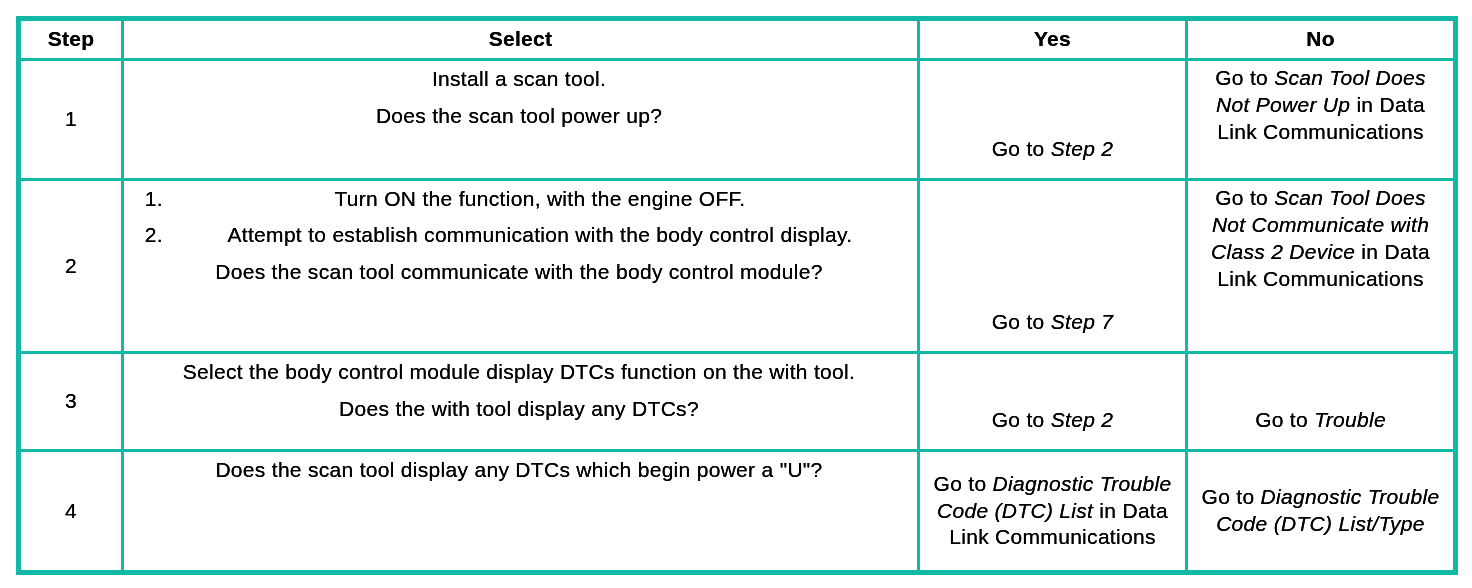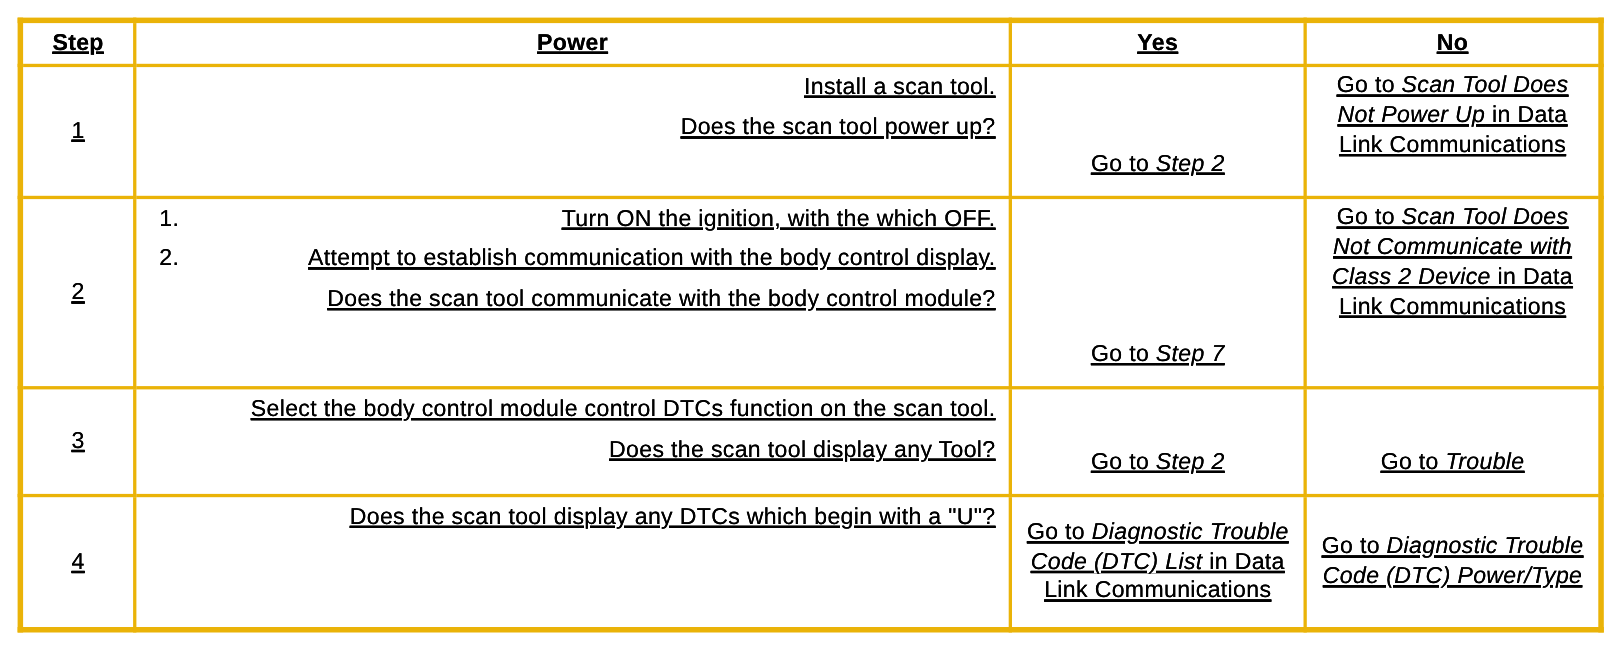--- a/index.html
+++ b/index.html
@@ -26,22 +26,21 @@
     position: absolute;
     left: 16px;
     top: 16px;
     width: 1437px;
     height: 554px;
     border-collapse: collapse;
     table-layout: fixed;
     background: #ffffff;
   }
   table.diag, table.diag td, table.diag th {
-    border: 3px solid #eab308;
-    text-decoration: underline;
+    border: 3px solid #14b8a6;
   }
   table.diag {
     border-width: 5px;
   }
   th, td {
     font-size: 21px;
     line-height: 1.28;
     letter-spacing: 0.3px;
     text-shadow: 0 0 0.6px #000;
     padding: 4px 8px;
@@ -51,21 +50,21 @@
     font-weight: bold;
     text-align: center;
     vertical-align: middle;
     padding: 4px 6px;
   }
   td.step-cell {
     text-align: center;
     vertical-align: middle;
   }
   td.action-cell {
-    text-align: right;
+    text-align: center;
     vertical-align: top;
     padding: 5px 12px 5px 9px;
   }
   td.result-cell {
     text-align: center;
   }
   .vt { vertical-align: top; }
   .vb { vertical-align: bottom; padding-bottom: 15px; }
   .vm { vertical-align: middle; }
   p.para {
@@ -89,61 +88,61 @@
   <table class="diag">
     <colgroup>
       <col style="width:104px">
       <col style="width:796px">
       <col style="width:268px">
       <col style="width:269px">
     </colgroup>
     <tbody>
         <tr style="height:41px">
       <th>Step</th>
-      <th>Power</th>
+      <th>Select</th>
       <th>Yes</th>
       <th>No</th>
     </tr>
 
     <tr style="height:120px">
       <td class="step-cell">1</td>
       <td class="action-cell">
         <p class="para">Install a scan tool.</p>
         <p class="para">Does the scan tool power up?</p>
       </td>
       <td class="result-cell vb"><span>Go to </span><i>Step 2</i></td>
       <td class="result-cell vt"><span>Go to </span><i>Scan Tool Does Not Power Up</i><span> in Data Link Communications</span></td>
     </tr>
 
     <tr style="height:173px">
       <td class="step-cell">2</td>
       <td class="action-cell">
         <ol class="action-list">
-          <li>Turn ON the ignition, with the which OFF.</li>
+          <li>Turn ON the function, with the engine OFF.</li>
           <li>Attempt to establish communication with the body control display.</li>
         </ol>
         <p class="para">Does the scan tool communicate with the body control module?</p>
       </td>
       <td class="result-cell vb"><span>Go to </span><i>Step 7</i></td>
       <td class="result-cell vt"><span>Go to </span><i>Scan Tool Does Not Communicate with Class 2 Device</i><span> in Data Link Communications</span></td>
     </tr>
 
     <tr style="height:98px">
       <td class="step-cell">3</td>
       <td class="action-cell">
-        <p class="para">Select the body control module control DTCs function on the scan tool.</p>
-        <p class="para">Does the scan tool display any Tool?</p>
+        <p class="para">Select the body control module display DTCs function on the with tool.</p>
+        <p class="para">Does the with tool display any DTCs?</p>
       </td>
       <td class="result-cell vb"><span>Go to </span><i>Step 2</i></td>
       <td class="result-cell vb"><span>Go to </span><i>Trouble</i></td>
     </tr>
 
     <tr style="height:122px">
       <td class="step-cell">4</td>
       <td class="action-cell">
-        <p class="para">Does the scan tool display any DTCs which begin with a "U"?</p>
+        <p class="para">Does the scan tool display any DTCs which begin power a "U"?</p>
       </td>
       <td class="result-cell vm"><span>Go to </span><i>Diagnostic Trouble Code (DTC) List</i><span> in Data Link Communications</span></td>
-      <td class="result-cell vm"><span>Go to </span><i>Diagnostic Trouble Code (DTC) Power/Type</i></td>
+      <td class="result-cell vm"><span>Go to </span><i>Diagnostic Trouble Code (DTC) List/Type</i></td>
     </tr>
   </tbody>
     </table>
 </div>
 
 </body></html>

